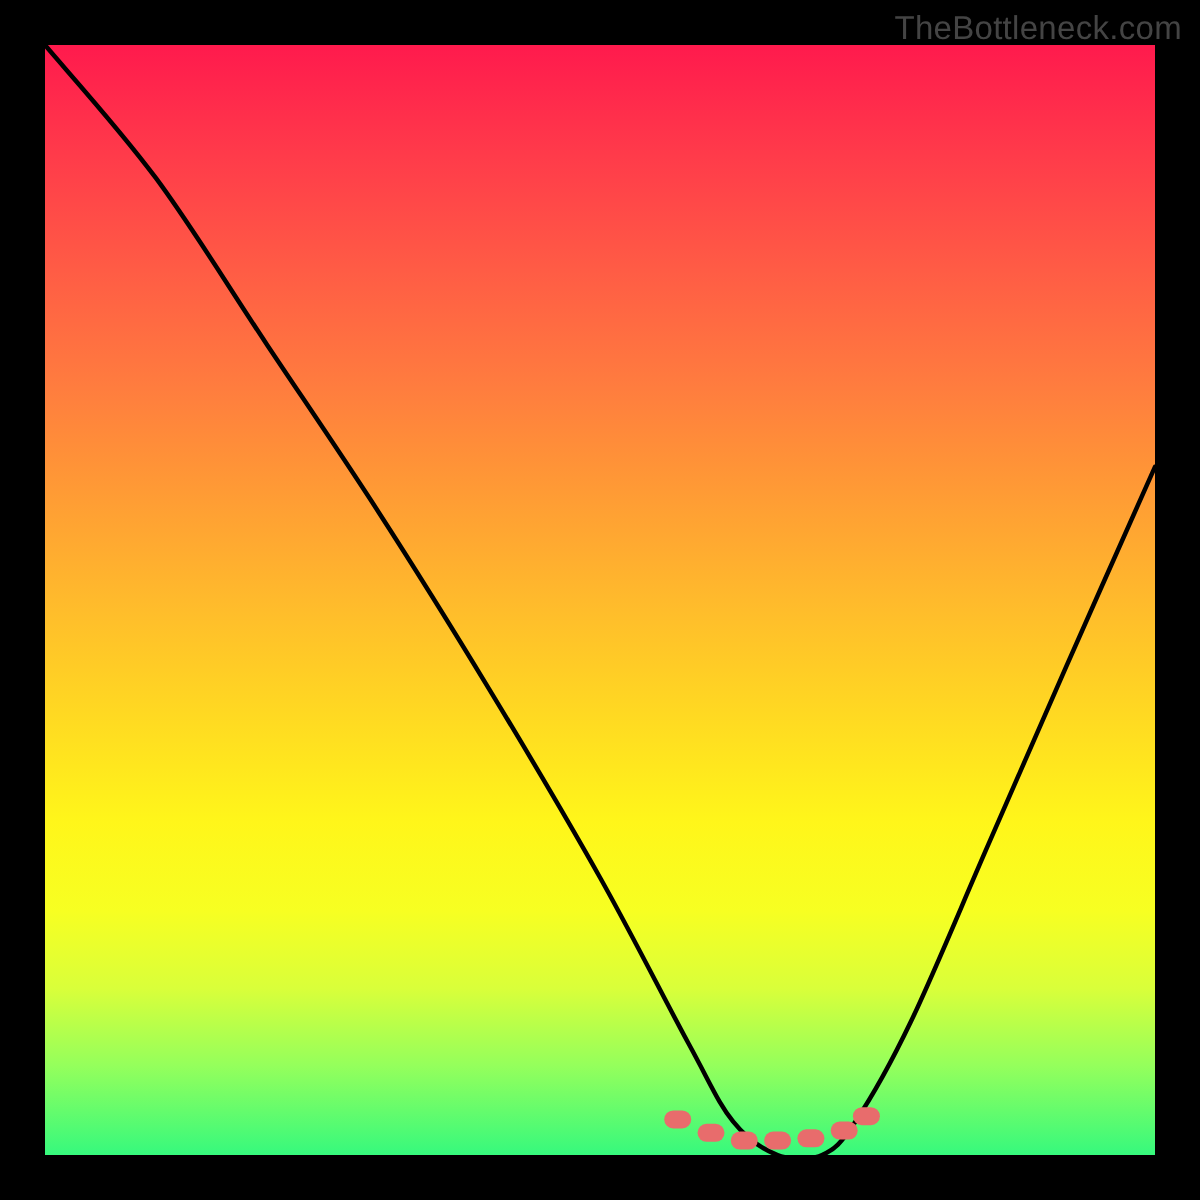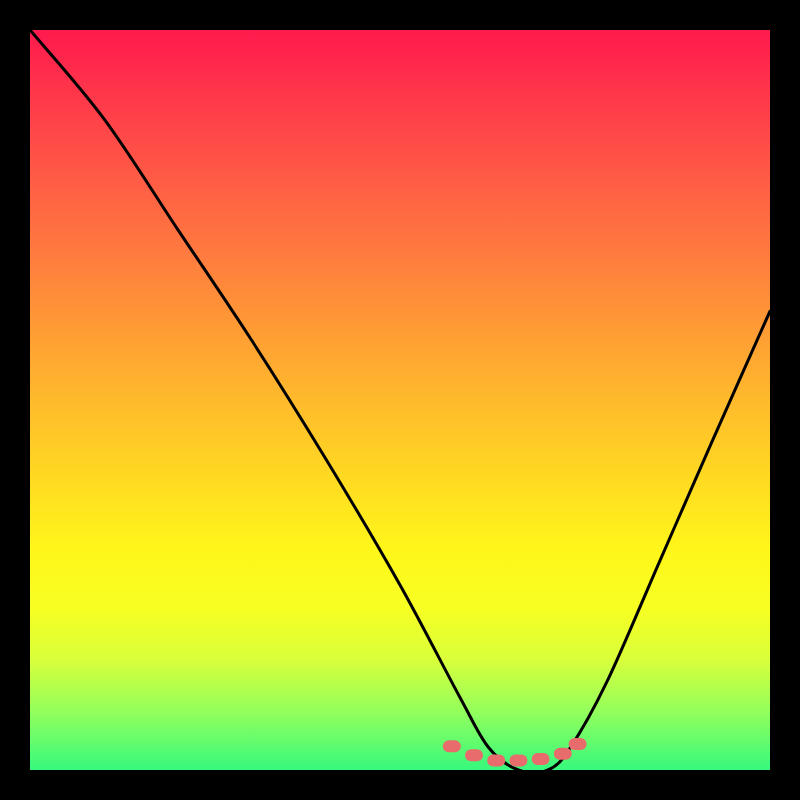--- a/index.html
+++ b/index.html
@@ -52,20 +52,21 @@
     left: 0;
     top: 0;
     width: 740px;
     height: 740px;
   }
 </style>
 </head>
 <body>
 
 <div class="container">
+  <div class="watermark">TheBottleneck.com</div>
 
   <div class="plot-area">
     <svg class="curve" viewBox="0 0 740 740" preserveAspectRatio="none">
       <path id="main-curve" fill="none" stroke="#000" stroke-width="3" stroke-linecap="round" d="M 0 0 C 12.3 14.8, 49.3 55.5, 74.0 88.8 C 98.7 122.1, 123.3 162.8, 148.0 199.8 C 172.7 236.8, 197.3 272.6, 222.0 310.8 C 246.7 349.0, 271.3 388.5, 296.0 429.2 C 320.7 469.9, 347.8 515.5, 370.0 555.0 C 392.2 594.5, 414.4 638.9, 429.2 666.0 C 444.0 693.1, 448.9 705.5, 458.8 717.8 C 468.7 730.1, 478.5 736.3, 488.4 740.0 C 498.3 743.7, 509.4 743.7, 518.0 740.0 C 526.6 736.3, 530.3 732.6, 540.2 717.8 C 550.1 703.0, 562.4 682.0, 577.2 651.2 C 592.0 620.4, 611.7 572.3, 629.0 532.8 C 646.3 493.3, 662.3 456.3, 680.8 414.4 C 699.3 372.5, 730.1 303.4, 740.0 281.2"></path>
       <g id="marker-group">
           <rect x="412.8" y="710.3" width="18" height="12" rx="6" fill="#e86c6c"></rect>
           <rect x="435.0" y="719.2" width="18" height="12" rx="6" fill="#e86c6c"></rect>
           <rect x="457.2" y="724.4" width="18" height="12" rx="6" fill="#e86c6c"></rect>
           <rect x="479.4" y="724.4" width="18" height="12" rx="6" fill="#e86c6c"></rect>
           <rect x="501.6" y="722.9" width="18" height="12" rx="6" fill="#e86c6c"></rect>

